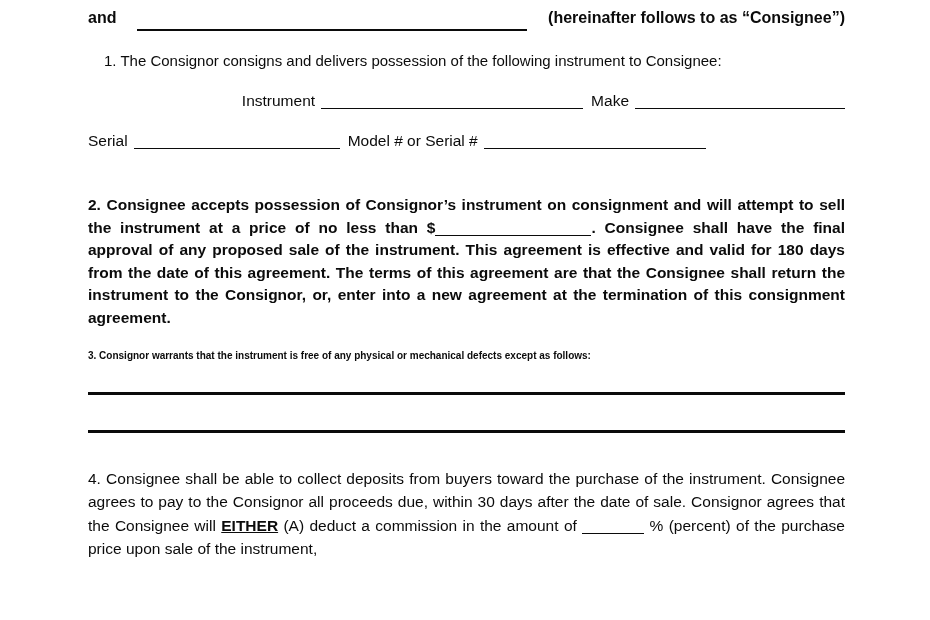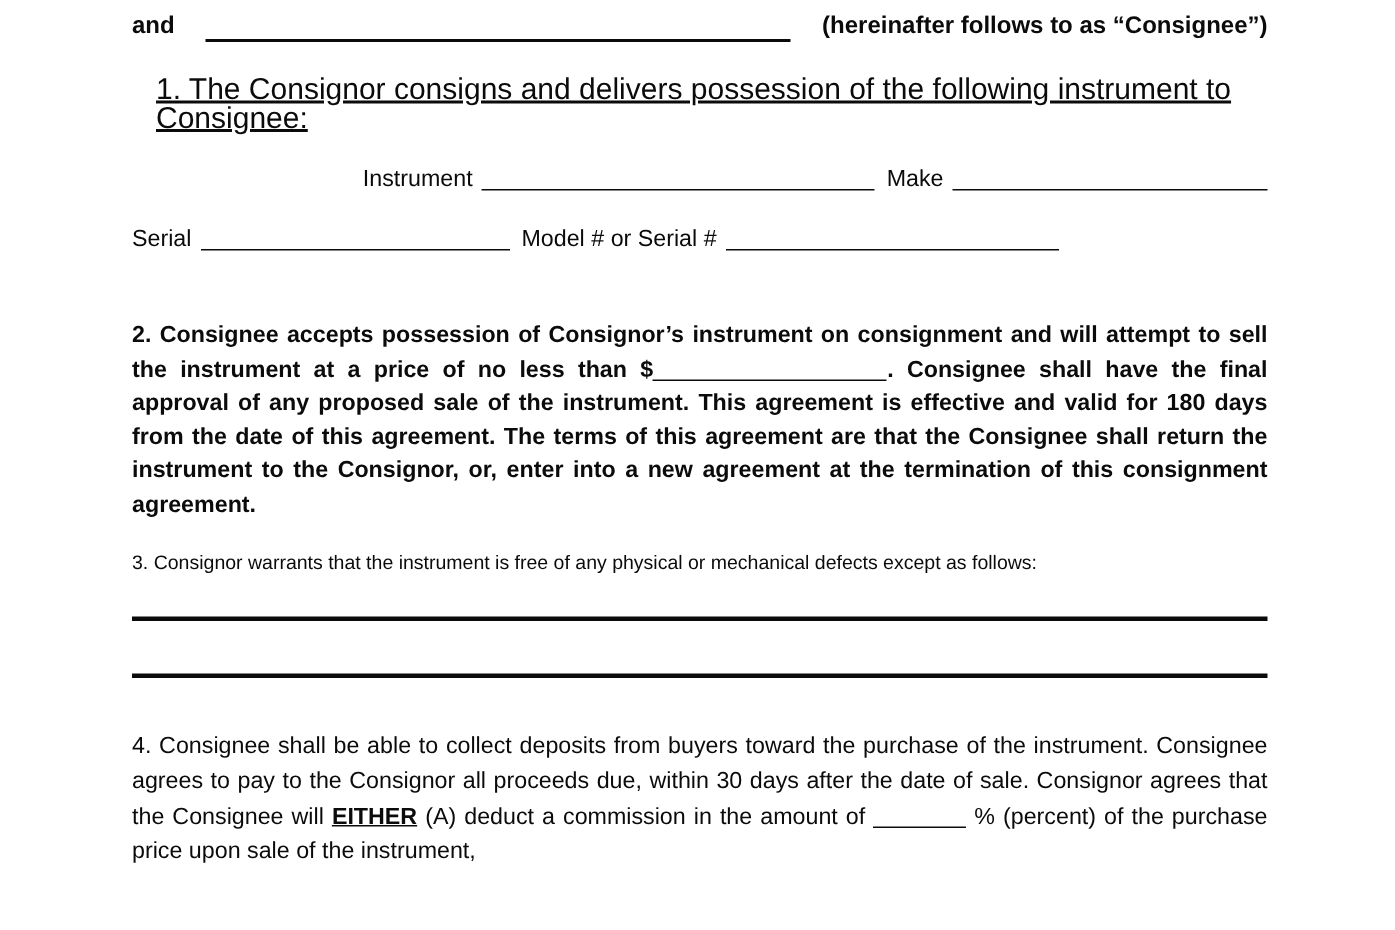--- a/index.html
+++ b/index.html
@@ -10,47 +10,47 @@
     color: #0b0b0b;
   }
   .page {
     width: 930px; height: 620px;
     padding: 8px 85px 0 88px;
     overflow: hidden;
     background: #ffffff;
   }
   
   .tline {
-    display: flex; align-items: center; gap: 21px;
+    display: flex; align-items: flex-end; gap: 21px;
     font-weight: 700; font-size: 16px; line-height: 20px;
     white-space: nowrap;
   }
   .l2 { margin-top: 21px; }
   .tline .blank { flex: 1; border-bottom-width: 2.2px; }
   
   .blank {
     display: inline-block;
     height: 13px;
     border-bottom: 1.8px solid #0b0b0b;
     transform: translateY(3px);
   }
   .intro { margin-top: 38px; font-size: 15.5px; line-height: 19px; }
-  .item1 { margin-top: 23px; margin-left: 16px; font-size: 20px; line-height: 19px; text-decoration: underline; }
+  .item1 { margin-top: 23px; margin-left: 16px; font-size: 15px; line-height: 19px; }
   .fieldrow { margin-top: 21px; font-size: 15.5px; line-height: 19px; white-space: nowrap; }
   .indent { margin-left: 16px; text-align: right; }
   .bl-instrument { width: 262px; margin: 0 8px 0 6px; }
   .bl-make       { width: 210px; margin-left: 6px; }
   .bl-model      { width: 206px; margin: 0 8px 0 6px; }
   .bl-serial     { width: 222px; margin-left: 6px; }
   .para { font-size: 15.5px; text-align: justify; }
   .p2   { margin-top: 44px; line-height: 22.6px; font-weight: bold; }
   .p4   { margin-top: 34px; line-height: 23.5px; }
   .bl-price      { width: 156px; }
   .bl-commission { width: 62px; }
-  .h3 { margin-top: 16px; font-size: 13px; line-height: 19px; font-weight: 400; }
+  .h3 { margin-top: 16px; font-size: 10px; line-height: 19px; font-weight: 700; }
   .rule { height: 3px; background: #0b0b0b; }
   .r1 { margin-top: 27px; }
   .r2 { margin-top: 35px; }
   .emph  { font-weight: 700; text-decoration: underline; }
 </style>
 </head>
 <body>
 
 <div class="page">
 

